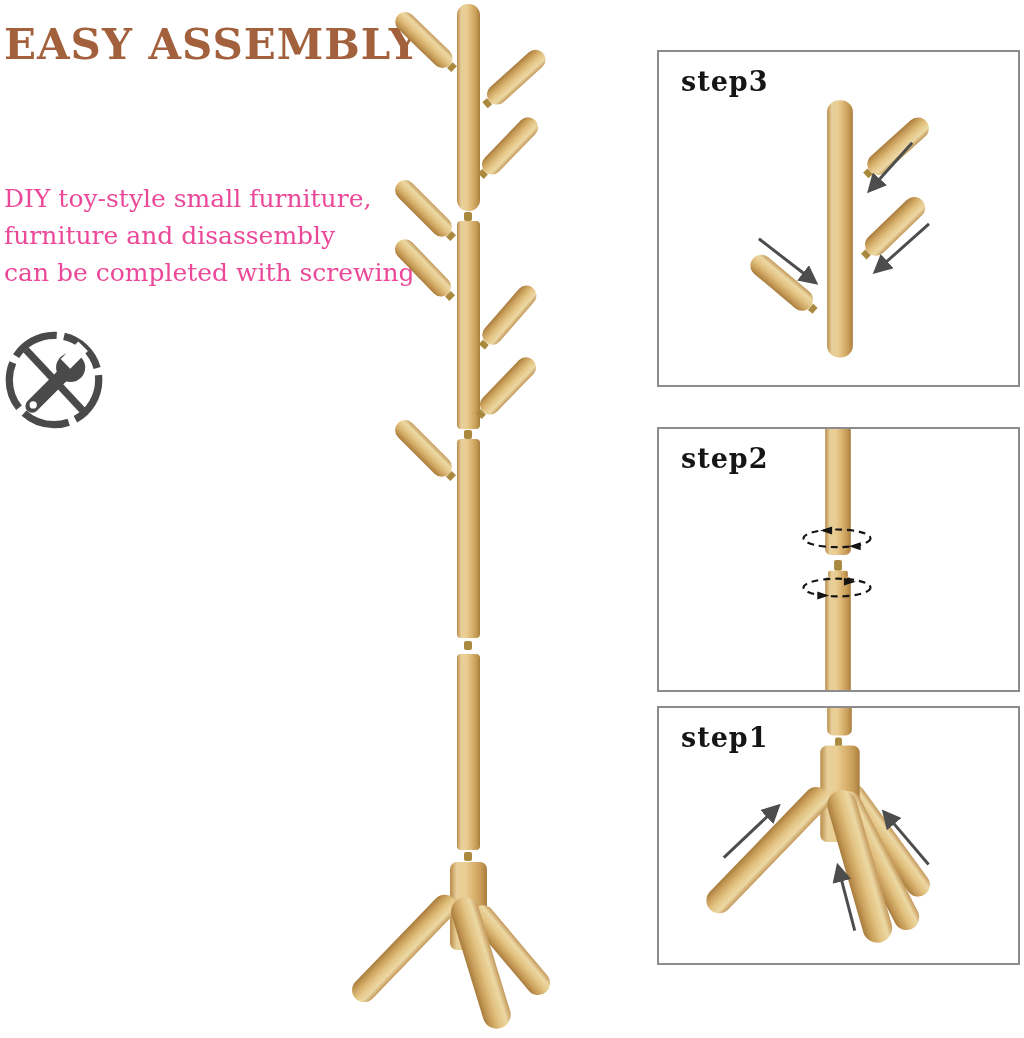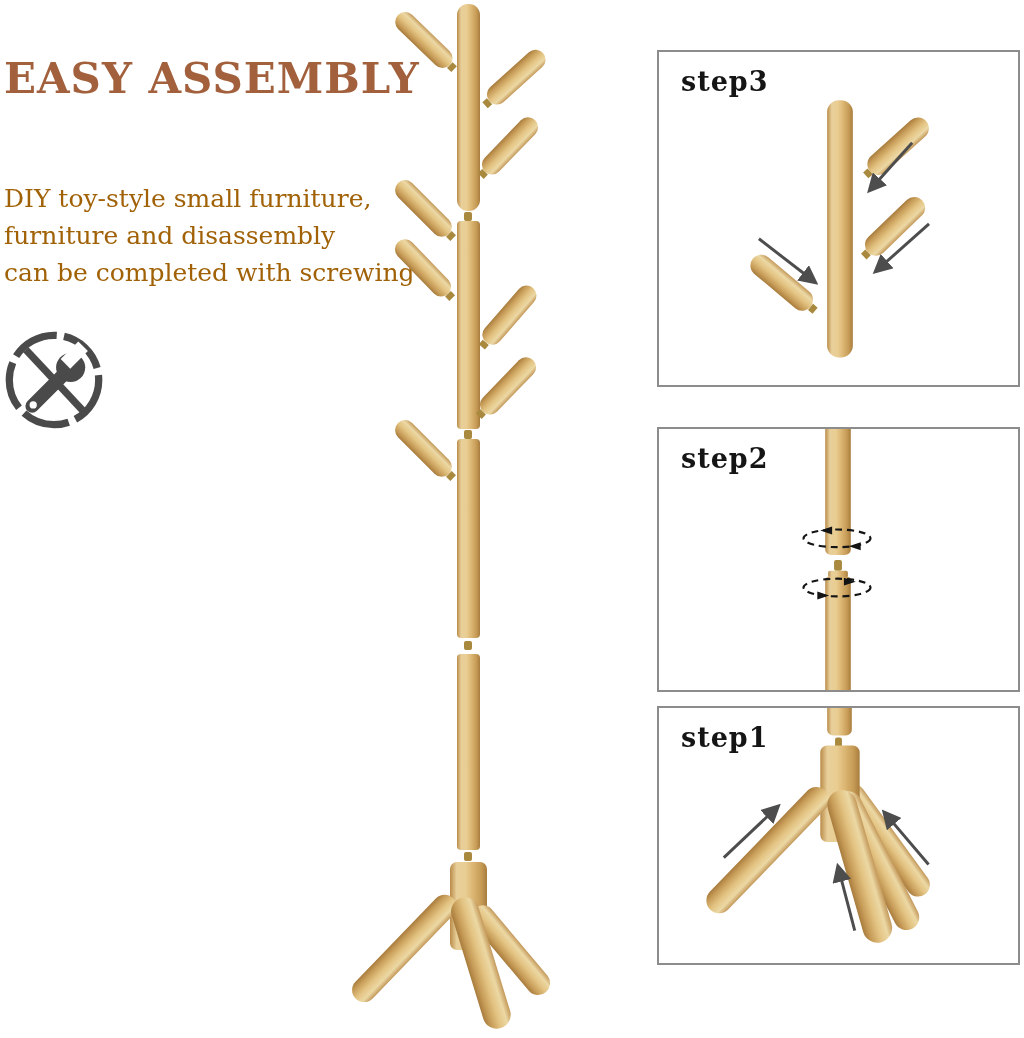--- a/index.html
+++ b/index.html
@@ -1,21 +1,21 @@
 <!DOCTYPE html>
 <html><head>
 <meta charset="utf-8">
 <style>
   html,body{margin:0;padding:0;background:#ffffff;}
   #canvas{position:relative;width:1024px;height:1038px;background:#fff;overflow:hidden;
           font-family:"DejaVu Serif", serif;}
   
-  .hero-title{position:absolute;left:4px;top:52px;color:#a2613c;font-weight:bold;
+  .hero-title{position:absolute;left:4px;top:18px;color:#a2613c;font-weight:bold;
               font-size:42px;line-height:54px;letter-spacing:1px;white-space:nowrap;}
-  .hero-desc{position:absolute;left:4px;top:180px;color:#a16207;font-size:25px;
+  .hero-desc{position:absolute;left:4px;top:180px;color:#ec4899;font-size:25px;
              line-height:37px;white-space:nowrap;}
   
   .no-tools{position:absolute;left:2px;top:328px;width:104px;height:104px;}
   
   .rack-svg{position:absolute;left:340px;top:0;width:260px;height:1038px;}
   
   .step-box{position:absolute;left:657px;width:363px;border:2px solid #8c8c8c;background:#fff;box-sizing:border-box;}
   #box-step3{top:50px;height:337px;text-decoration:underline;}
   #box-step2{top:387px;height:265px;margin-top:40px;}
   #box-step1{top:706px;height:259px;}

